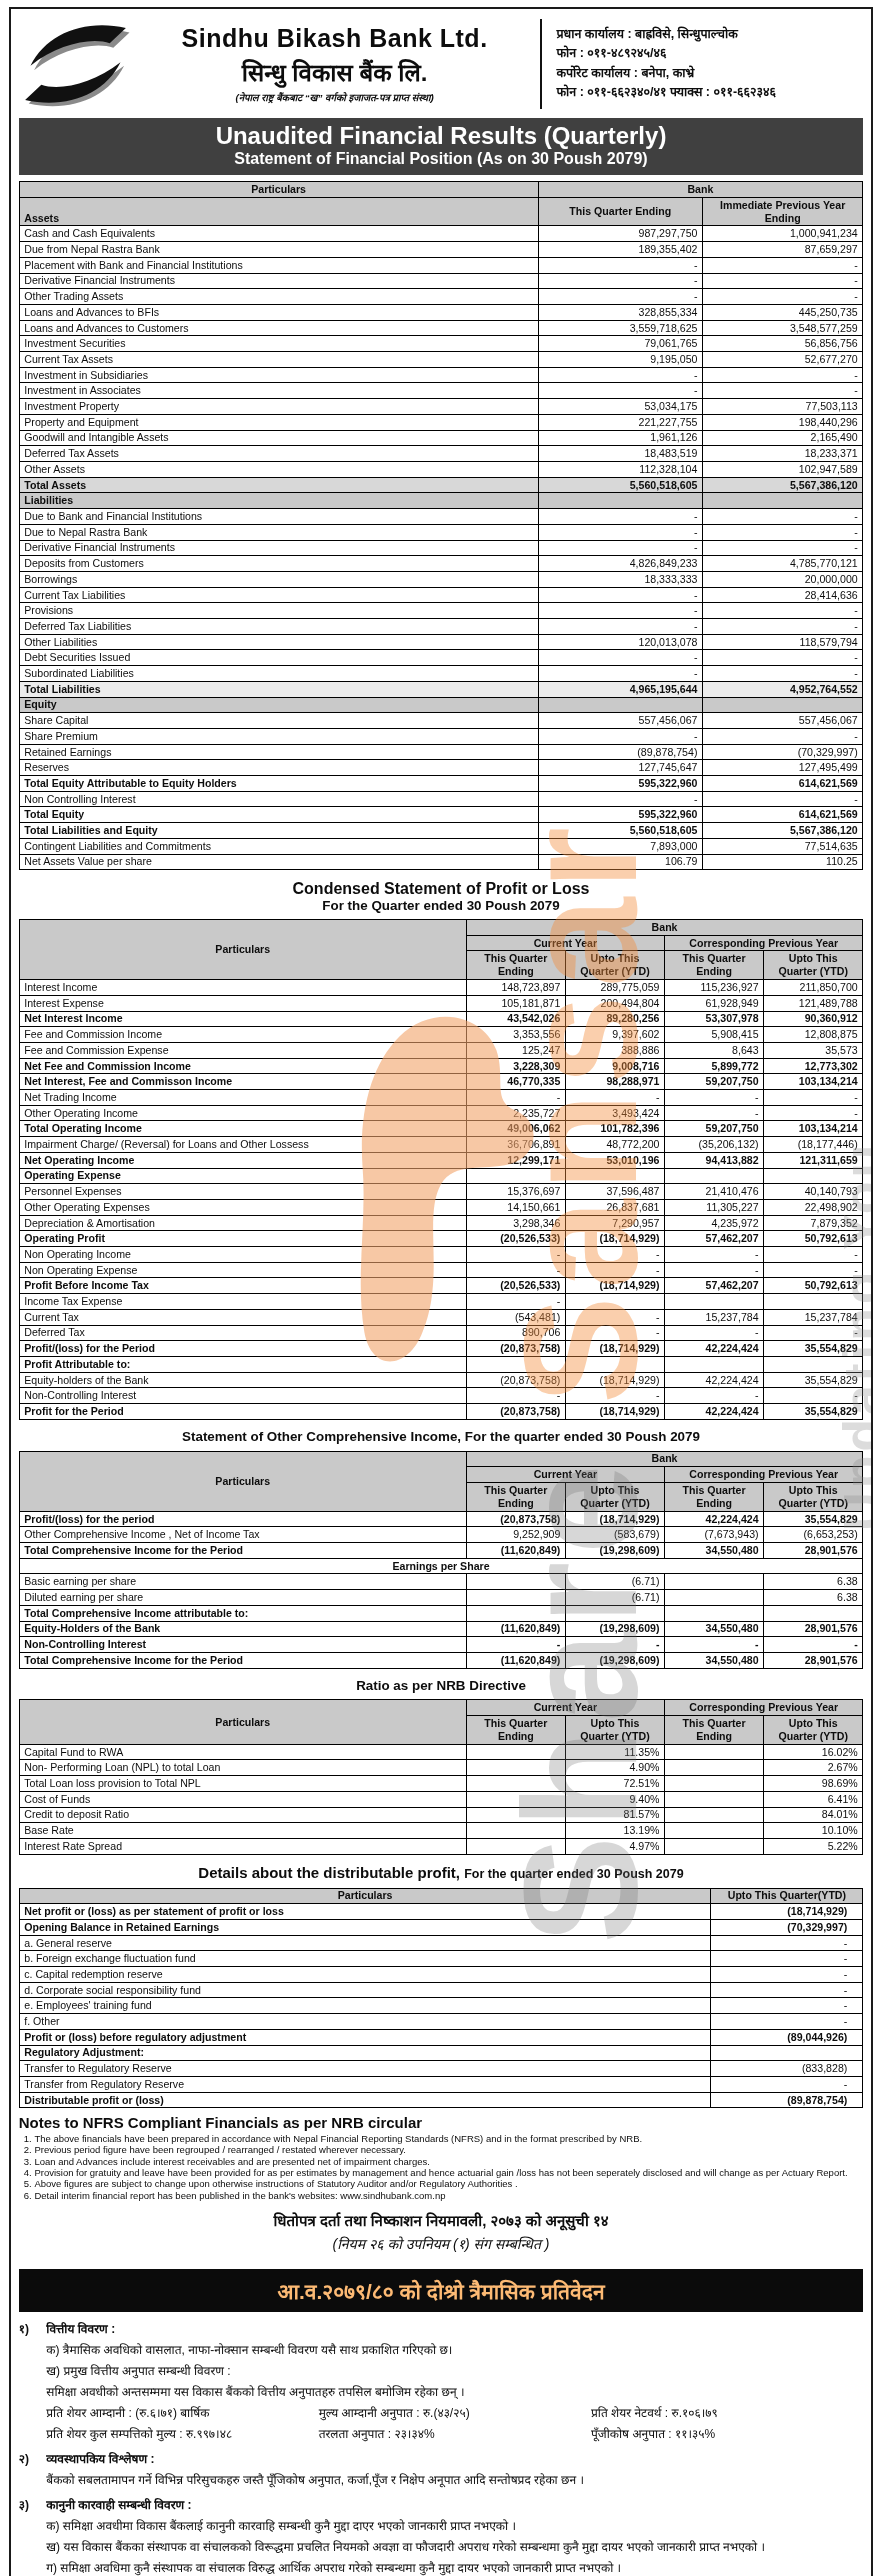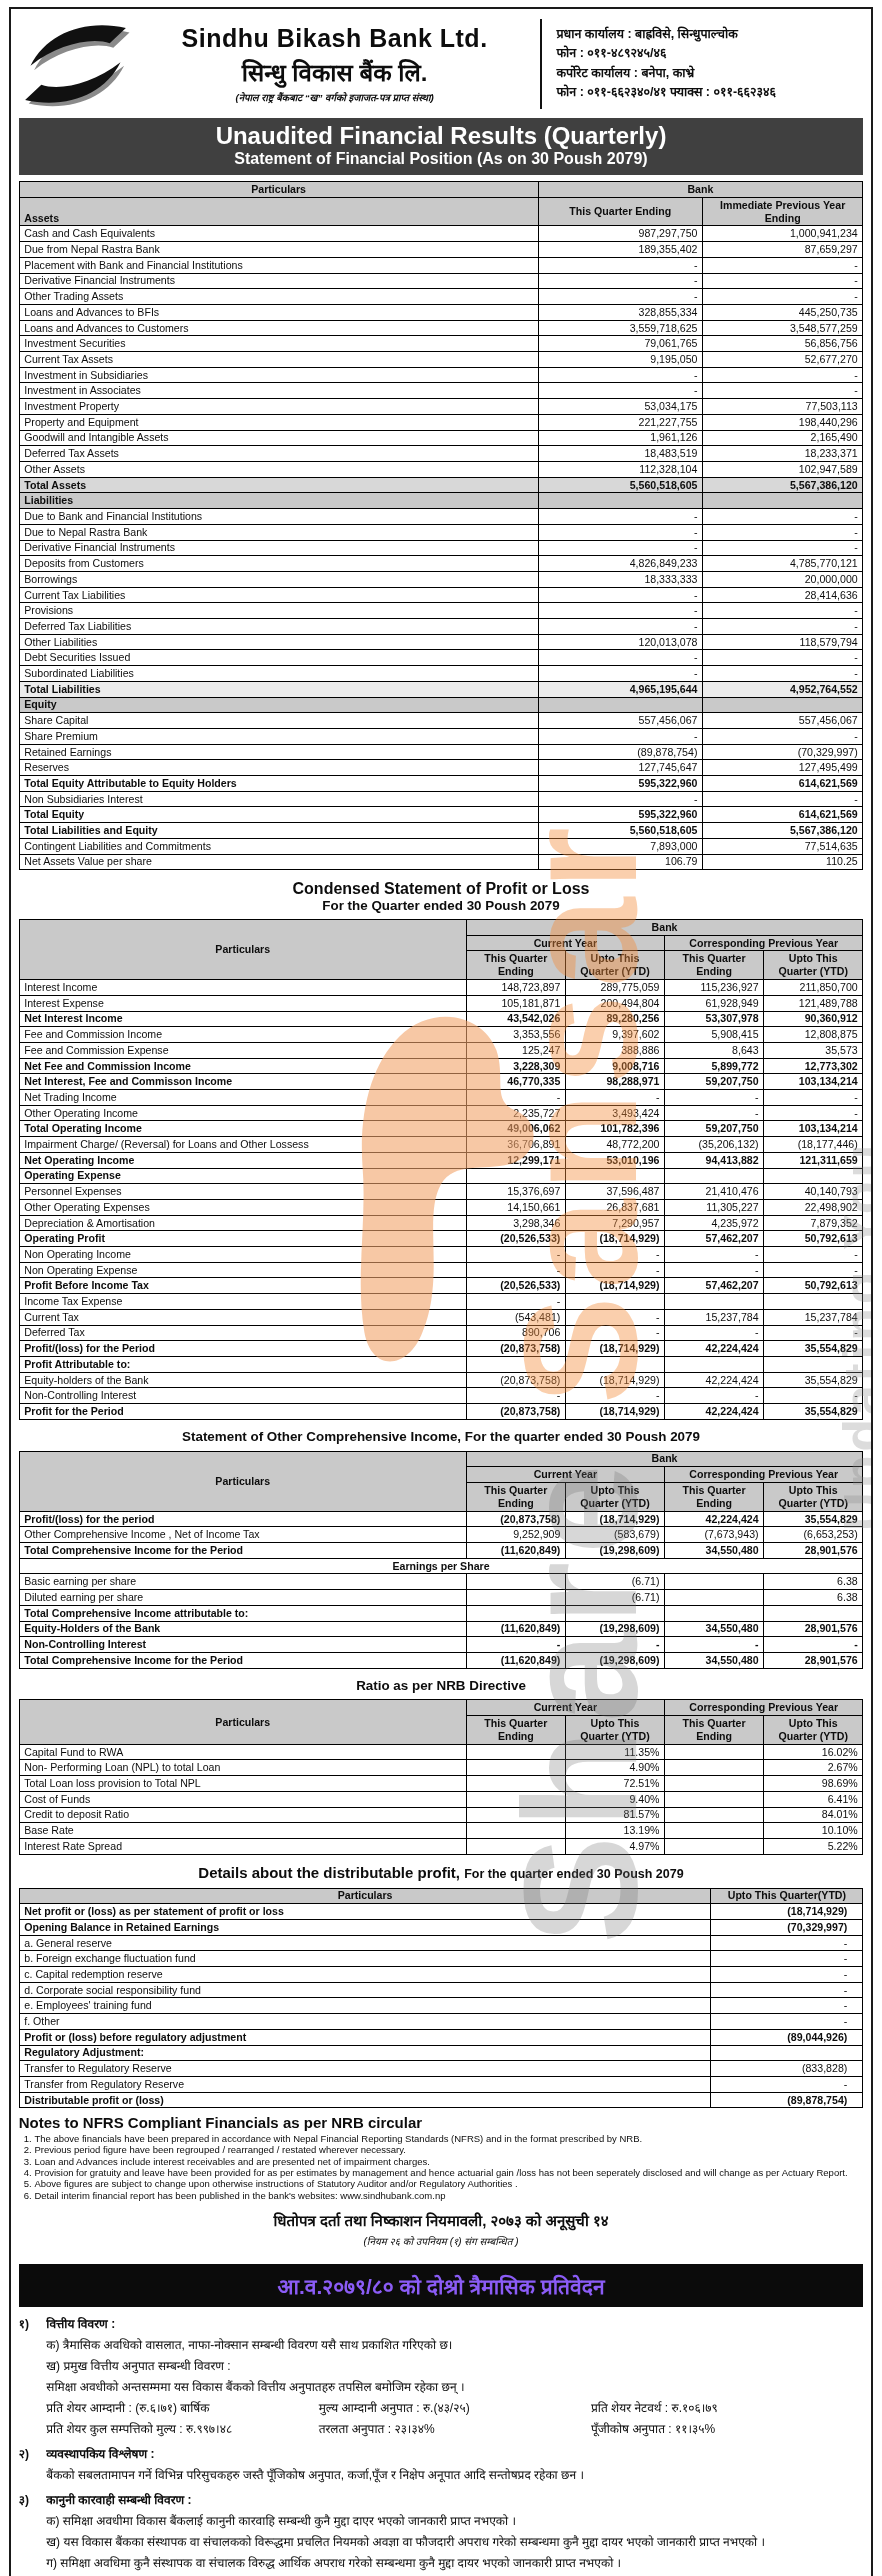--- a/index.html
+++ b/index.html
@@ -14,21 +14,21 @@
   .bank-en{font-size:25px;font-weight:bold;letter-spacing:0.5px;}
   .bank-np{font-size:24px;font-weight:bold;margin-top:1.9px;}
   .bank-lic{font-size:9.7px;font-weight:bold;font-style:italic;margin-top:2.8px;}
   .hdr-sep{width:1.9px;background:#111;align-self:stretch;flex:0 0 auto;}
   .hdr-contact{flex:0 0 305px;font-size:12.5px;font-weight:bold;line-height:1.55;padding-left:5.6px;}
 
   
   .band{background:#404040;color:#fff;text-align:center;padding:4.6px 3.7px 6.5px;margin-top:1.9px;}
   .band-l1{font-size:24px;font-weight:bold;line-height:1.1;}
   .band-l2{font-size:16px;font-weight:bold;line-height:1.2;}
-  .banner{background:#0b0b0b;color:#8b5cf6;text-align:center;padding:7.4px 3.7px;margin:5.6px 0 7.4px;
+  .banner{background:#0b0b0b;color:#fdba74;text-align:center;padding:7.4px 3.7px;margin:5.6px 0 7.4px;
           font-size:21px;font-weight:bold;}
 
   
   table{width:100%;border-collapse:collapse;margin-top:6.5px;font-size:10.6px;}
   th,td{border:0.9px solid #000;padding:0.9px 4.6px;line-height:1.22;}
   thead th{background:#c9c9c9;font-weight:bold;text-align:center;vertical-align:middle;}
   thead{border-bottom:1.9px solid #000;}
   th.left-th{text-align:left;vertical-align:bottom;}
   td.lbl{text-align:left;}
   td.num{text-align:right;white-space:nowrap;}
@@ -45,21 +45,21 @@
   .sec-title{text-align:center;font-weight:bold;font-size:13.4px;margin-top:9.3px;}
 
   
   .notes{margin-top:5.6px;font-size:9.5px;line-height:1.2;}
   .notes-h{font-weight:bold;font-size:15px;}
   .notes ol{margin:0.9px 0 0 0;padding-left:15.7px;}
   .notes li{margin:0;}
 
   
   .np-head1{text-align:center;font-weight:bold;font-size:15px;margin-top:9.3px;}
-  .np-head2{text-align:center;font-style:italic;font-size:10px;margin-top:3.7px;margin-bottom:16px;}
+  .np-head2{text-align:center;font-style:italic;font-size:14px;margin-top:3.7px;margin-bottom:16px;}
   .np-wrap{font-size:12px;line-height:1.75;margin-top:3.7px;}
   .np-sec{display:flex;gap:5.6px;margin-top:3.7px;}
   .np-num{flex:0 0 22px;font-weight:bold;text-align:left;}
   .np-body{flex:1 1 auto;text-align:justify;}
   .np-title{font-weight:bold;}
   .np-line.cols3{display:flex;}
   .np-line.cols3 span{flex:1 1 33%;}
 
   
   .wm{position:absolute;pointer-events:none;font-weight:800;white-space:nowrap;z-index:9;}
@@ -300,21 +300,21 @@
             <td class="lbl">Reserves</td>
             <td class="num">127,745,647</td>
             <td class="num">127,495,499</td>
           </tr>
           <tr class="bold">
             <td class="lbl">Total Equity Attributable to Equity Holders</td>
             <td class="num">595,322,960</td>
             <td class="num">614,621,569</td>
           </tr>
           <tr>
-            <td class="lbl">Non Subsidiaries Interest</td>
+            <td class="lbl">Non Controlling Interest</td>
             <td class="num">-</td>
             <td class="num">-</td>
           </tr>
           <tr class="bold">
             <td class="lbl">Total Equity</td>
             <td class="num">595,322,960</td>
             <td class="num">614,621,569</td>
           </tr>
           <tr class="bold">
             <td class="lbl">Total Liabilities and Equity</td>

